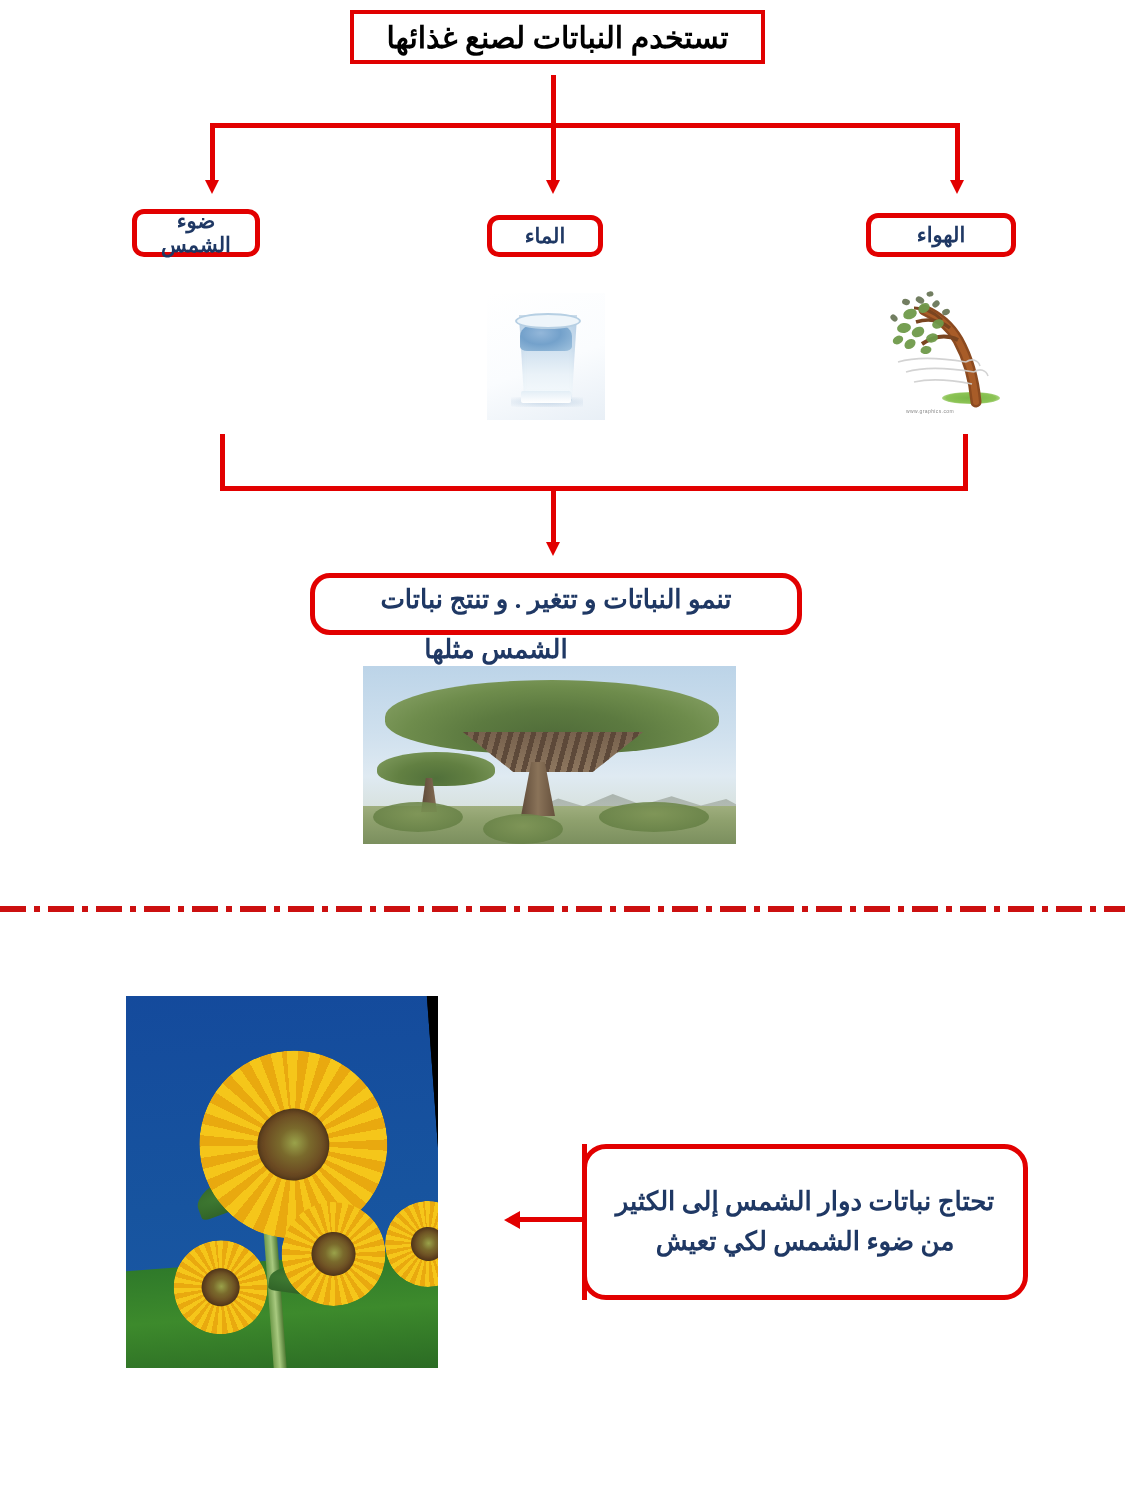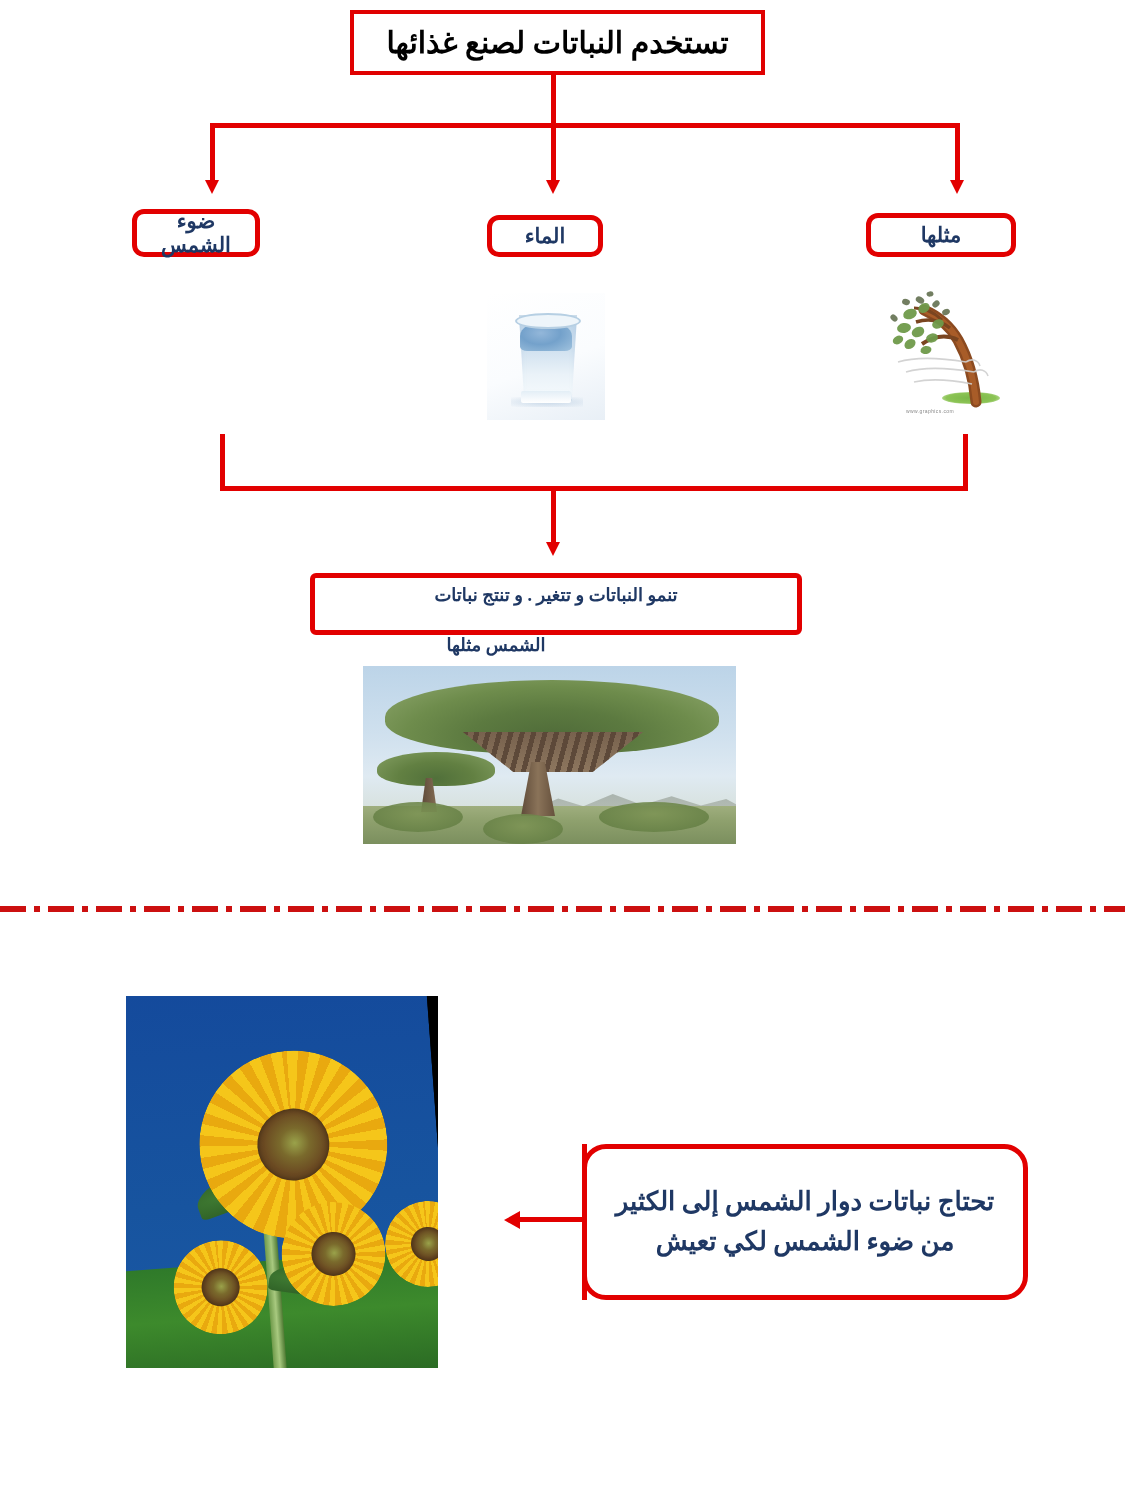--- a/index.html
+++ b/index.html
@@ -18,21 +18,21 @@
     position: absolute;
     inset: 0;
   }
 
   
   .title-box {
     position: absolute;
     left: 350px;
     top: 10px;
     width: 415px;
-    height: 65px;
+    height: 54px;
     border: 4px solid #e00000;
     background: #ffffff;
     box-sizing: border-box;
     display: flex;
     align-items: center;
     justify-content: center;
     color: #000000;
     font-size: 30px;
     font-weight: 700;
     letter-spacing: 0px;
@@ -69,25 +69,25 @@
   #box-water { left: 487px; top: 215px; width: 116px; height: 42px; }
   #box-air   { left: 866px; top: 213px; width: 150px; height: 44px; }
 
   .result-box {
     position: absolute;
     left: 310px;
     top: 573px;
     width: 492px;
     height: 62px;
     border: 5px solid #e20000;
-    border-radius: 6px;
+    border-radius: 20px;
     background: #ffffff;
     box-sizing: border-box;
     color: #1f3864;
-    font-size: 18px;
+    font-size: 26px;
     font-weight: 700;
     line-height: 1.25;
     text-align: center;
     padding-top: 6px;
   }
   .result-box .line2 {
     position: absolute;
     left: 0;
     right: 0;
     top: 56px;
@@ -338,21 +338,21 @@
   <div class="node-box" id="box-sun">
     <span class="overflow-text">ضوء
 الشمس</span>
   </div>
 
   <div class="node-box" id="box-water">
     <span>الماء</span>
   </div>
 
   <div class="node-box" id="box-air">
-    <span>مثلها</span>
+    <span>الهواء</span>
   </div>
 
   <div class="img-frame" id="img-water">
     <div class="wbg"></div>
     <div class="shadow"></div>
     <div class="glass"></div>
     <div class="water"></div>
     <div class="rim"></div>
     <div class="base"></div>
   </div>

